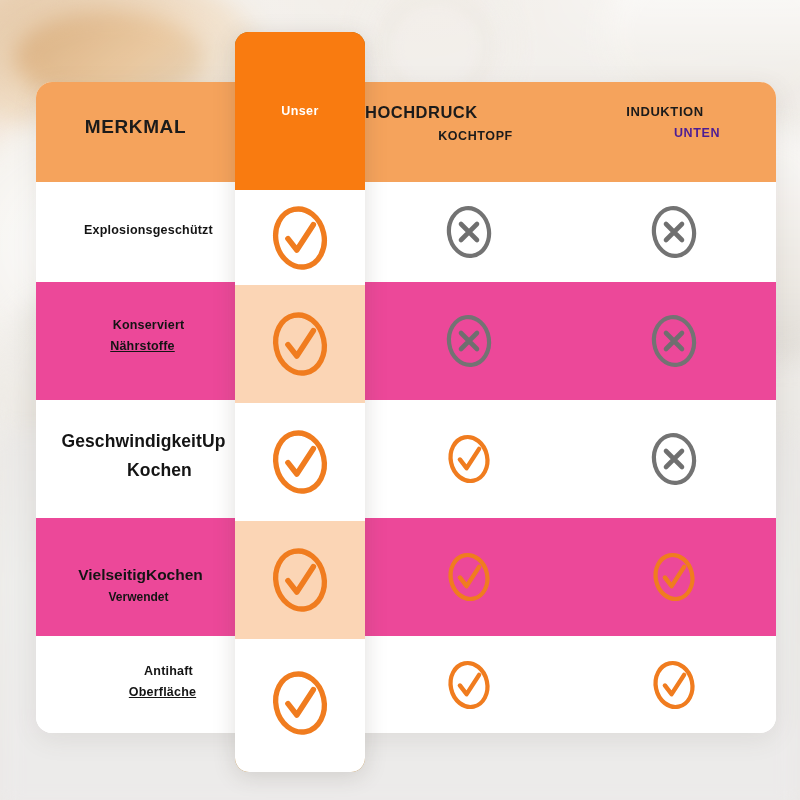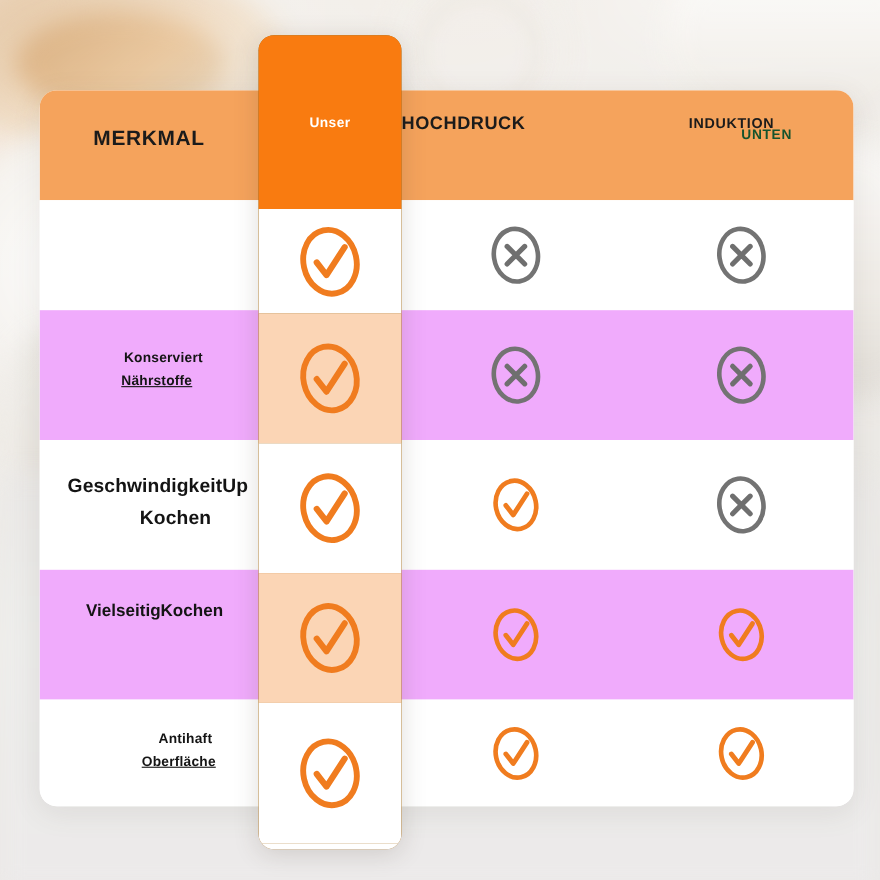--- a/index.html
+++ b/index.html
@@ -98,21 +98,21 @@
     position:relative;
   }
 
   .row {
     width:100%;
     position:relative;
     display:flex;
     align-items:center;
   }
   .row.light { background:#ffffff; }
-  .row.tint  { background:#f0abfc; }
+  .row.tint  { background:#ec4899; }
   .c-press   { position:absolute; left:329px; width:207px; }
   .c-induct  { position:absolute; left:536px; width:204px; }
 
   .cell-center {
     display:flex; align-items:center; justify-content:center;
     height:100%;
   }
 
   
   .hd-merkmal {
@@ -129,23 +129,23 @@
     position:absolute; left:329px; width:207px; top:47px;
     text-align:center; padding-left:14px;
     font-size:12.5px; font-weight:bold; color:#1b1b1b; letter-spacing:.6px;
   }
   .hd-ind-1 {
     position:absolute; left:536px; width:204px; top:22px;
     text-align:center; padding-right:18px;
     font-size:13px; font-weight:bold; color:#1b1b1b; letter-spacing:.6px;
   }
   .hd-ind-2 {
-    position:absolute; left:536px; width:204px; top:33px;
+    position:absolute; left:536px; width:204px; top:44px;
     text-align:center; padding-left:46px;
-    font-size:12.5px; font-weight:bold; color:#14532d; letter-spacing:.6px;
+    font-size:12.5px; font-weight:bold; color:#4c1d95; letter-spacing:.6px;
   }
 
   
   .feat {
     position:absolute; left:0; width:199px;
     text-align:center; color:#141414; font-weight:bold;
     line-height:1.65;
   }
   .feat .l1 { display:block; }
   .feat .l2 { display:block; }
@@ -202,25 +202,29 @@
   <div class="fork"></div>
   <div class="lower"></div>
   <div class="sheen"></div>
 </div>
 
 <div id="table-card">
 
   <div class="thead">
     <div class="hd-merkmal">MERKMAL</div>
     <div class="hd-press-1">HOCHDRUCK</div>
+    <div class="hd-press-2">KOCHTOPF</div>
     <div class="hd-ind-1">INDUKTION</div>
     <div class="hd-ind-2">UNTEN</div>
   </div>
 
   <div class="row light" style="height:100px;">
+    <div class="feat sm" style="top:38px;">
+      <span class="l1">Explosionsgeschützt</span>
+    </div>
     <div class="c-press cell-center" style="top:0;height:100px;">
       <svg class="icon" width="52" height="58" viewBox="0 0 52 58">
         <ellipse cx="26" cy="29" rx="20" ry="24" fill="none" stroke="#737373" stroke-width="4.2" stroke-linecap="round" stroke-dasharray="138 12" transform="rotate(-8 26 29)"></ellipse>
         <path d="M18 21 L34 37 M34 21 L18 37" fill="none" stroke="#6f6f6f" stroke-width="4.6" stroke-linecap="round"></path>
       </svg>
     </div>
     <div class="c-induct cell-center" style="top:0;height:100px;">
       <svg class="icon" width="52" height="58" viewBox="0 0 52 58">
         <ellipse cx="26" cy="29" rx="20" ry="24" fill="none" stroke="#737373" stroke-width="4.2" stroke-linecap="round" stroke-dasharray="138 12" transform="rotate(-8 26 29)"></ellipse>
         <path d="M18 21 L34 37 M34 21 L18 37" fill="none" stroke="#6f6f6f" stroke-width="4.6" stroke-linecap="round"></path>
@@ -260,22 +264,23 @@
     </div>
     <div class="c-induct cell-center" style="top:0;height:118px;">
       <svg class="icon" width="52" height="58" viewBox="0 0 52 58">
         <ellipse cx="26" cy="29" rx="20" ry="24" fill="none" stroke="#737373" stroke-width="4.2" stroke-linecap="round" stroke-dasharray="138 12" transform="rotate(-8 26 29)"></ellipse>
         <path d="M18 21 L34 37 M34 21 L18 37" fill="none" stroke="#6f6f6f" stroke-width="4.6" stroke-linecap="round"></path>
       </svg>
     </div>
   </div>
 
   <div class="row tint" style="height:118px;">
-    <div class="feat md" style="top:25px;text-align:center;">
+    <div class="feat md" style="top:44px;text-align:center;">
       <span class="l1">VielseitigKochen</span>
+      <span class="l2">Verwendet</span>
     </div>
     <div class="c-press cell-center" style="top:0;height:118px;">
       <svg class="icon" width="50" height="56" viewBox="0 0 52 58">
         <ellipse cx="26" cy="29" rx="19" ry="23" fill="none" stroke="#F07C1F" stroke-width="4.4" stroke-linecap="round" stroke-dasharray="134 14" transform="rotate(-12 26 29)"></ellipse>
         <path d="M16.5 29.5 L23.5 38.5 L36.5 18.5" fill="none" stroke="#F07C1F" stroke-width="4.6" stroke-linecap="round" stroke-linejoin="round"></path>
       </svg>
     </div>
     <div class="c-induct cell-center" style="top:0;height:118px;">
       <svg class="icon" width="50" height="56" viewBox="0 0 52 58">
         <ellipse cx="26" cy="29" rx="19" ry="23" fill="none" stroke="#F07C1F" stroke-width="4.4" stroke-linecap="round" stroke-dasharray="134 14" transform="rotate(-12 26 29)"></ellipse>

